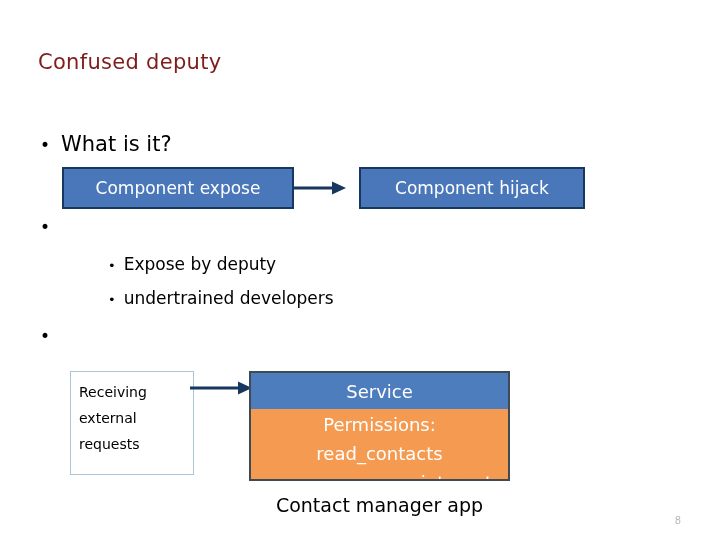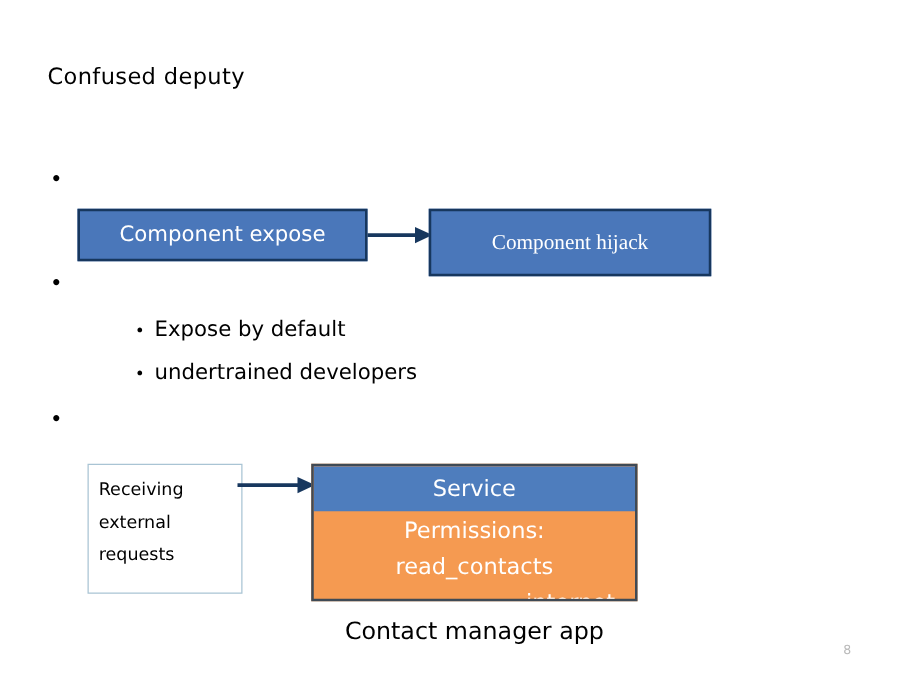--- a/index.html
+++ b/index.html
@@ -15,24 +15,24 @@
     overflow: hidden;
     font-family: "DejaVu Sans", "Liberation Sans", sans-serif;
     color: #000000;
   }
 
   
   #slide-title {
     position: absolute;
     left: 38px;
     top: 46px;
-    font-size: 18px;
+    font-size: 21px;
     line-height: 32px;
     letter-spacing: 0.3px;
-    color: #000000;
+    color: #7f1d1d;
     white-space: nowrap;
   }
 
   
   .bullet-l1 {
     position: absolute;
     font-size: 21px;
     line-height: 26px;
     color: #000000;
     white-space: nowrap;
@@ -77,25 +77,24 @@
     justify-content: center;
     white-space: nowrap;
   }
   #box-expose {
     left: 62px;
     top: 167px;
     width: 232px;
     height: 42px;
   }
   #box-hijack {
-    left: 343px;
+    left: 359px;
     top: 167px;
     width: 226px;
-    height: 54px;
-    font-family: Liberation Serif, serif;
+    height: 42px;
   }
 
   .arrow-svg {
     position: absolute;
     overflow: visible;
   }
   #arrow-top  { left: 294px; top: 178px; }
   #arrow-bot  { left: 190px; top: 378px; }
 
   
@@ -168,20 +167,21 @@
 </style>
 </head>
 <body>
 
 <div id="slide">
 
   <div id="slide-title">Confused deputy</div>
 
   <div class="bullet-l1" id="b-what">
     <span class="dot">•</span>
+    <span>What is it?</span>
   </div>
 
   <div class="flow-box" id="box-expose">
     <span>Component expose</span>
   </div>
 
   <svg class="arrow-svg" id="arrow-top" width="52" height="20" viewBox="0 0 52 20">
     <line x1="0" y1="10" x2="41" y2="10" stroke="#17375e" stroke-width="3"></line>
     <polygon points="38,3.5 52,10 38,16.5" fill="#17375e"></polygon>
   </svg>
@@ -189,21 +189,21 @@
   <div class="flow-box" id="box-hijack">
     <span>Component hijack</span>
   </div>
 
   <div class="bullet-l1" id="b-hard">
     <span class="dot">•</span>
   </div>
 
   <div class="bullet-l2" id="b-expose">
     <span class="dot">•</span>
-    <span>Expose by default</span>
+    <span>Expose by deputy</span>
   </div>
 
   <div class="bullet-l2" id="b-undert">
     <span class="dot">•</span>
     <span>undertrained developers</span>
   </div>
 
   <div class="bullet-l1" id="b-example">
     <span class="dot">•</span>
   </div>

